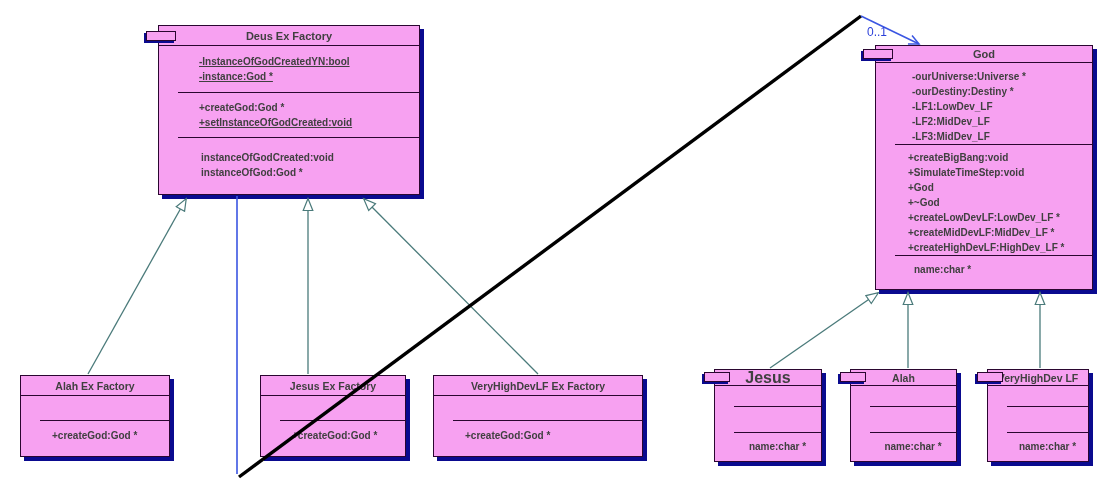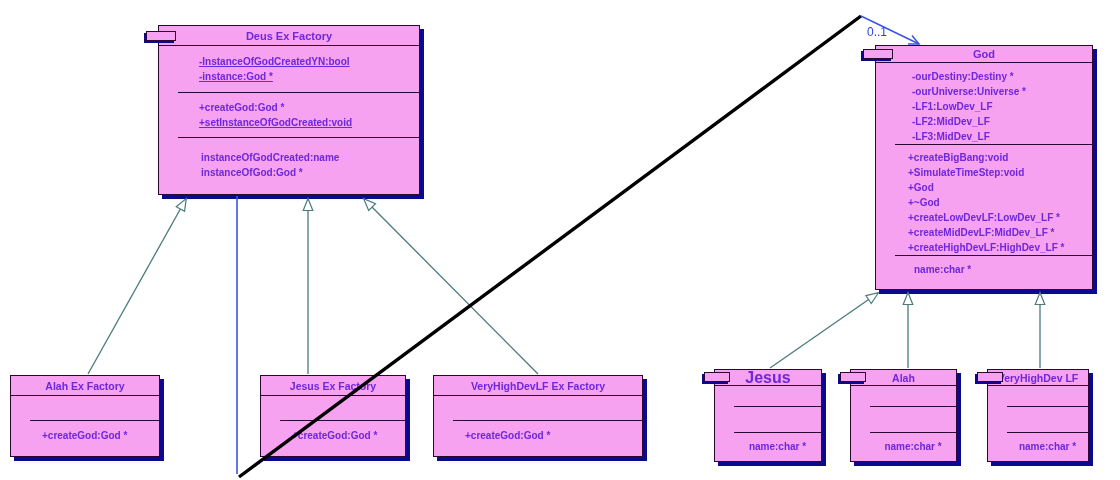--- a/index.html
+++ b/index.html
@@ -3,21 +3,21 @@
 <meta charset="utf-8">
 <style>
   html,body{margin:0;padding:0;background:#fff;}
   .canvas{
     position:relative;width:1120px;height:480px;background:#ffffff;
     overflow:hidden;font-family:"Liberation Sans",sans-serif;
   }
   .uml-class{
     position:absolute;background:#F7A1F1;border:1.6px solid #2A0630;
     box-shadow:4px 4px 0 #0A0A8F;box-sizing:border-box;
-    color:#6d28d9;font-weight:bold;z-index:1;
+    color:#404040;font-weight:bold;z-index:1;
   }
   .uml-title{
     text-align:center;font-size:11px;line-height:12px;
     padding:4px 2px 3px 2px;border-bottom:1.5px solid #2A0630;
     white-space:nowrap;overflow:hidden;
   }
   .sect{
     border-bottom:1.5px solid #2A0630;box-sizing:border-box;
     overflow:hidden;
     margin-left:19px;
@@ -51,50 +51,50 @@
     <div class="uml-title">Deus Ex Factory</div>
     <div class="sect" style="height:47px;padding:8px 4px 0 21px">
       <div class="member u">-InstanceOfGodCreatedYN:bool</div>
       <div class="member u">-instance:God *</div>
     </div>
     <div class="sect" style="height:45px;padding:7px 4px 0 21px">
       <div class="member">+createGod:God *</div>
       <div class="member u">+setInstanceOfGodCreated:void</div>
     </div>
     <div class="sect last" style="height:56px;padding:12px 4px 0 23px">
-      <div class="member">instanceOfGodCreated:name</div>
+      <div class="member">instanceOfGodCreated:void</div>
       <div class="member">instanceOfGod:God *</div>
     </div>
   </div>
 
   <div class="uml-class" style="left:875px;top:45px;width:218px;height:245px">
     <div class="tab" style="top:3px"></div>
     <div class="uml-title" style="padding:2px 2px 2px 2px">God</div>
     <div class="sect" style="height:82px;padding:6px 4px 0 17px">
+      <div class="member">-ourUniverse:Universe *</div>
       <div class="member">-ourDestiny:Destiny *</div>
-      <div class="member">-ourUniverse:Universe *</div>
       <div class="member">-LF1:LowDev_LF</div>
       <div class="member">-LF2:MidDev_LF</div>
       <div class="member">-LF3:MidDev_LF</div>
     </div>
     <div class="sect" style="height:111px;padding:5px 4px 0 13px">
       <div class="member">+createBigBang:void</div>
       <div class="member">+SimulateTimeStep:void</div>
       <div class="member">+God</div>
       <div class="member">+~God</div>
       <div class="member">+createLowDevLF:LowDev_LF *</div>
       <div class="member">+createMidDevLF:MidDev_LF *</div>
       <div class="member">+createHighDevLF:HighDev_LF *</div>
     </div>
     <div class="sect last" style="height:32px;padding:6px 4px 0 19px">
       <div class="member">name:char *</div>
     </div>
   </div>
 
-  <div class="uml-class" style="left:10px;top:375px;width:150px;height:82px">
+  <div class="uml-class" style="left:20px;top:375px;width:150px;height:82px">
     <div class="uml-title" style="font-size:10.5px">Alah Ex Factory</div>
     <div class="sect" style="height:25px"></div>
     <div class="sect last" style="height:34px;padding:7px 4px 0 12px">
       <div class="member">+createGod:God *</div>
     </div>
   </div>
 
   <div class="uml-class" style="left:260px;top:375px;width:146px;height:82px">
     <div class="uml-title" style="font-size:10.5px">Jesus Ex Factory</div>
     <div class="sect" style="height:25px"></div>

